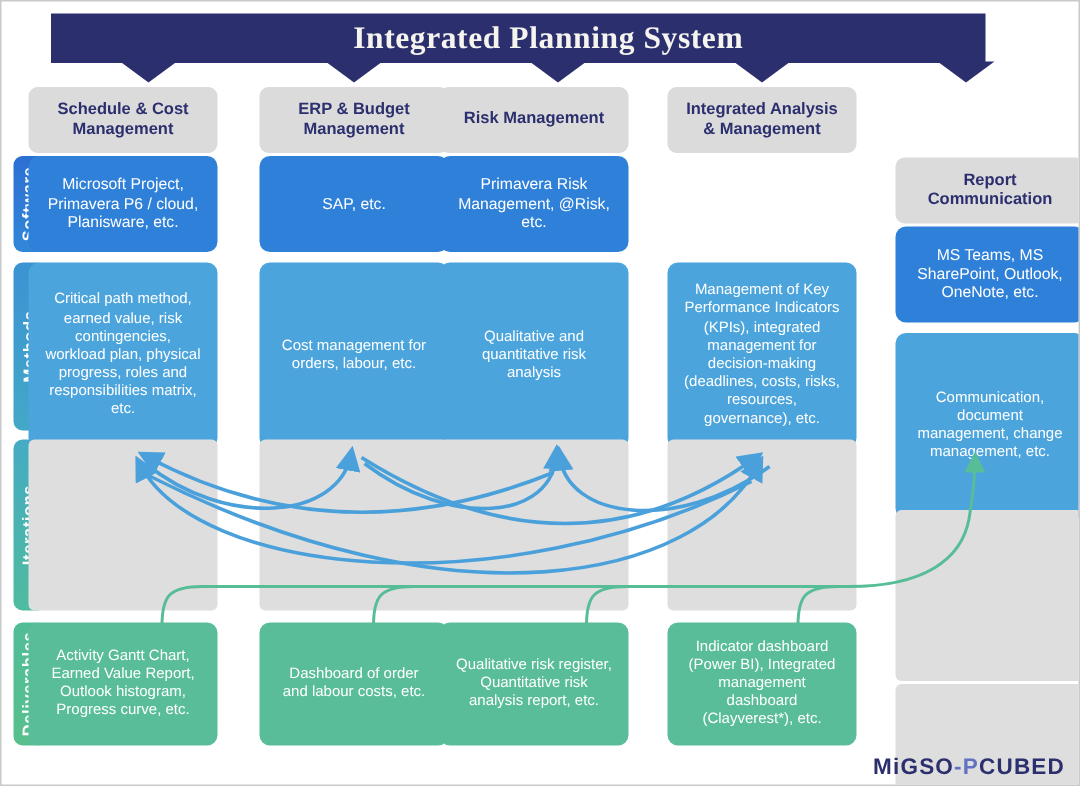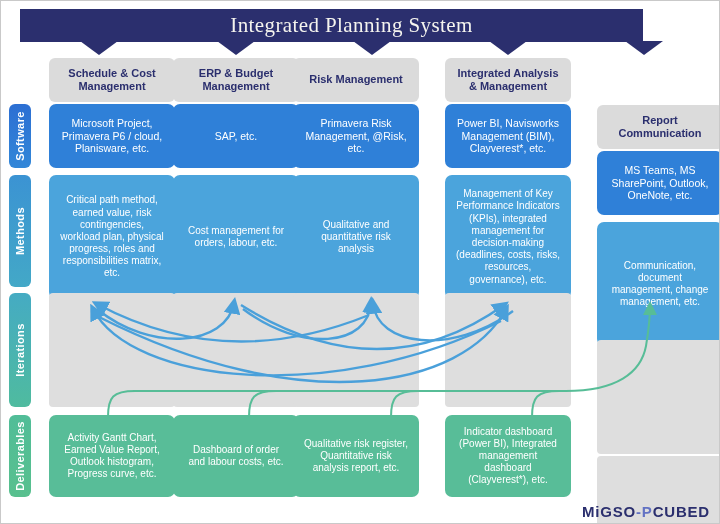--- a/index.html
+++ b/index.html
@@ -2,23 +2,23 @@
 <html><head>
 <meta charset="utf-8">
 <style>
   html,body{margin:0;padding:0;background:#fff;}
   .frame{
     position:relative;width:718px;height:522px;background:#ffffff;
     border:1px solid #c9c9c9;overflow:hidden;
     font-family:"Liberation Sans",sans-serif;
   }
   .banner{
-    position:absolute;left:19px;top:8px;width:623px;height:33px;
+    position:absolute;left:33px;top:8px;width:623px;height:33px;
     background:#2b2f6e;color:#f5f4ee;display:flex;align-items:center;justify-content:center;
-    font-family:"Liberation Serif","DejaVu Serif",serif;font-weight:normal;font-size:21px;
+    font-family:"Liberation Serif","DejaVu Serif",serif;font-weight:bold;font-size:21px;
     letter-spacing:.4px;padding-left:40px;box-sizing:border-box;
   }
   .tri{
     position:absolute;top:40px;width:0;height:0;
     border-left:19px solid transparent;border-right:19px solid transparent;
     border-top:14px solid #2b2f6e;
   }
   .hdr{
     position:absolute;top:57px;height:44px;width:126px;border-radius:6px;
     background:#dbdbdb;color:#2b2f6e;font-weight:bold;font-size:11px;line-height:1.2;
@@ -47,21 +47,21 @@
   .lab-meth{top:174px;height:112px;background:linear-gradient(#3b93d3,#43a8c7);}
   .lab-iter{top:292px;height:114px;background:linear-gradient(#45abc3,#4fbb9f);}
   .lab-deliv{top:414px;height:82px;background:linear-gradient(#51bd98,#58c08e);}
   .arrows{position:absolute;left:0;top:0;z-index:5;pointer-events:none;}
   .logo{
     position:absolute;top:502px;right:9px;font-weight:bold;font-size:15px;
     letter-spacing:.8px;color:#2b2f6e;white-space:nowrap;
   }
   .logo .accent{color:#6272c3;}
   
-  .c1{left:48px;} .c2{left:172px;} .c3{left:292px;} .c4{left:444px;} .c5{left:596px;margin-top:47px;}
+  .c1{left:18px;} .c2{left:172px;} .c3{left:292px;} .c4{left:444px;} .c5{left:596px;margin-top:47px;}
 </style>
 </head>
 <body>
 
 <div class="frame">
 
   <div class="banner">Integrated Planning System</div>
   <div class="tri" style="left:79px"></div>
   <div class="tri" style="left:216px"></div>
   <div class="tri" style="left:352px"></div>
@@ -83,21 +83,20 @@
   <div class="rowlab lab-iter">
       <span>Iterations</span>
     </div>
   <div class="rowlab lab-deliv">
       <span>Deliverables</span>
     </div>
 
   <div class="cell r-soft c1">Microsoft Project, Primavera P6 / cloud, Planisware, etc.</div>
   <div class="cell r-soft c2">SAP, etc.</div>
   <div class="cell r-soft c3">Primavera Risk Management, @Risk, etc.</div>
-  <div class="cell r-soft c4">Power BI, Navisworks Management (BIM), Clayverest*, etc.</div>
   <div class="cell r-soft c5">MS Teams, MS SharePoint, Outlook, OneNote, etc.</div>
 
   <div class="cell r-meth c1">Critical path method, earned value, risk contingencies, workload plan, physical progress, roles and responsibilities matrix, etc.</div>
   <div class="cell r-meth c2">Cost management for orders, labour, etc.</div>
   <div class="cell r-meth c3">Qualitative and quantitative risk analysis</div>
   <div class="cell r-meth c4">Management of Key Performance Indicators (KPIs), integrated management for decision-making (deadlines, costs, risks, resources, governance), etc.</div>
   <div class="cell r-meth c5">Communication, document management, change management, etc.</div>
 
   <div class="cell r-iter c1"></div>
   <div class="cell r-iter c2"></div>

